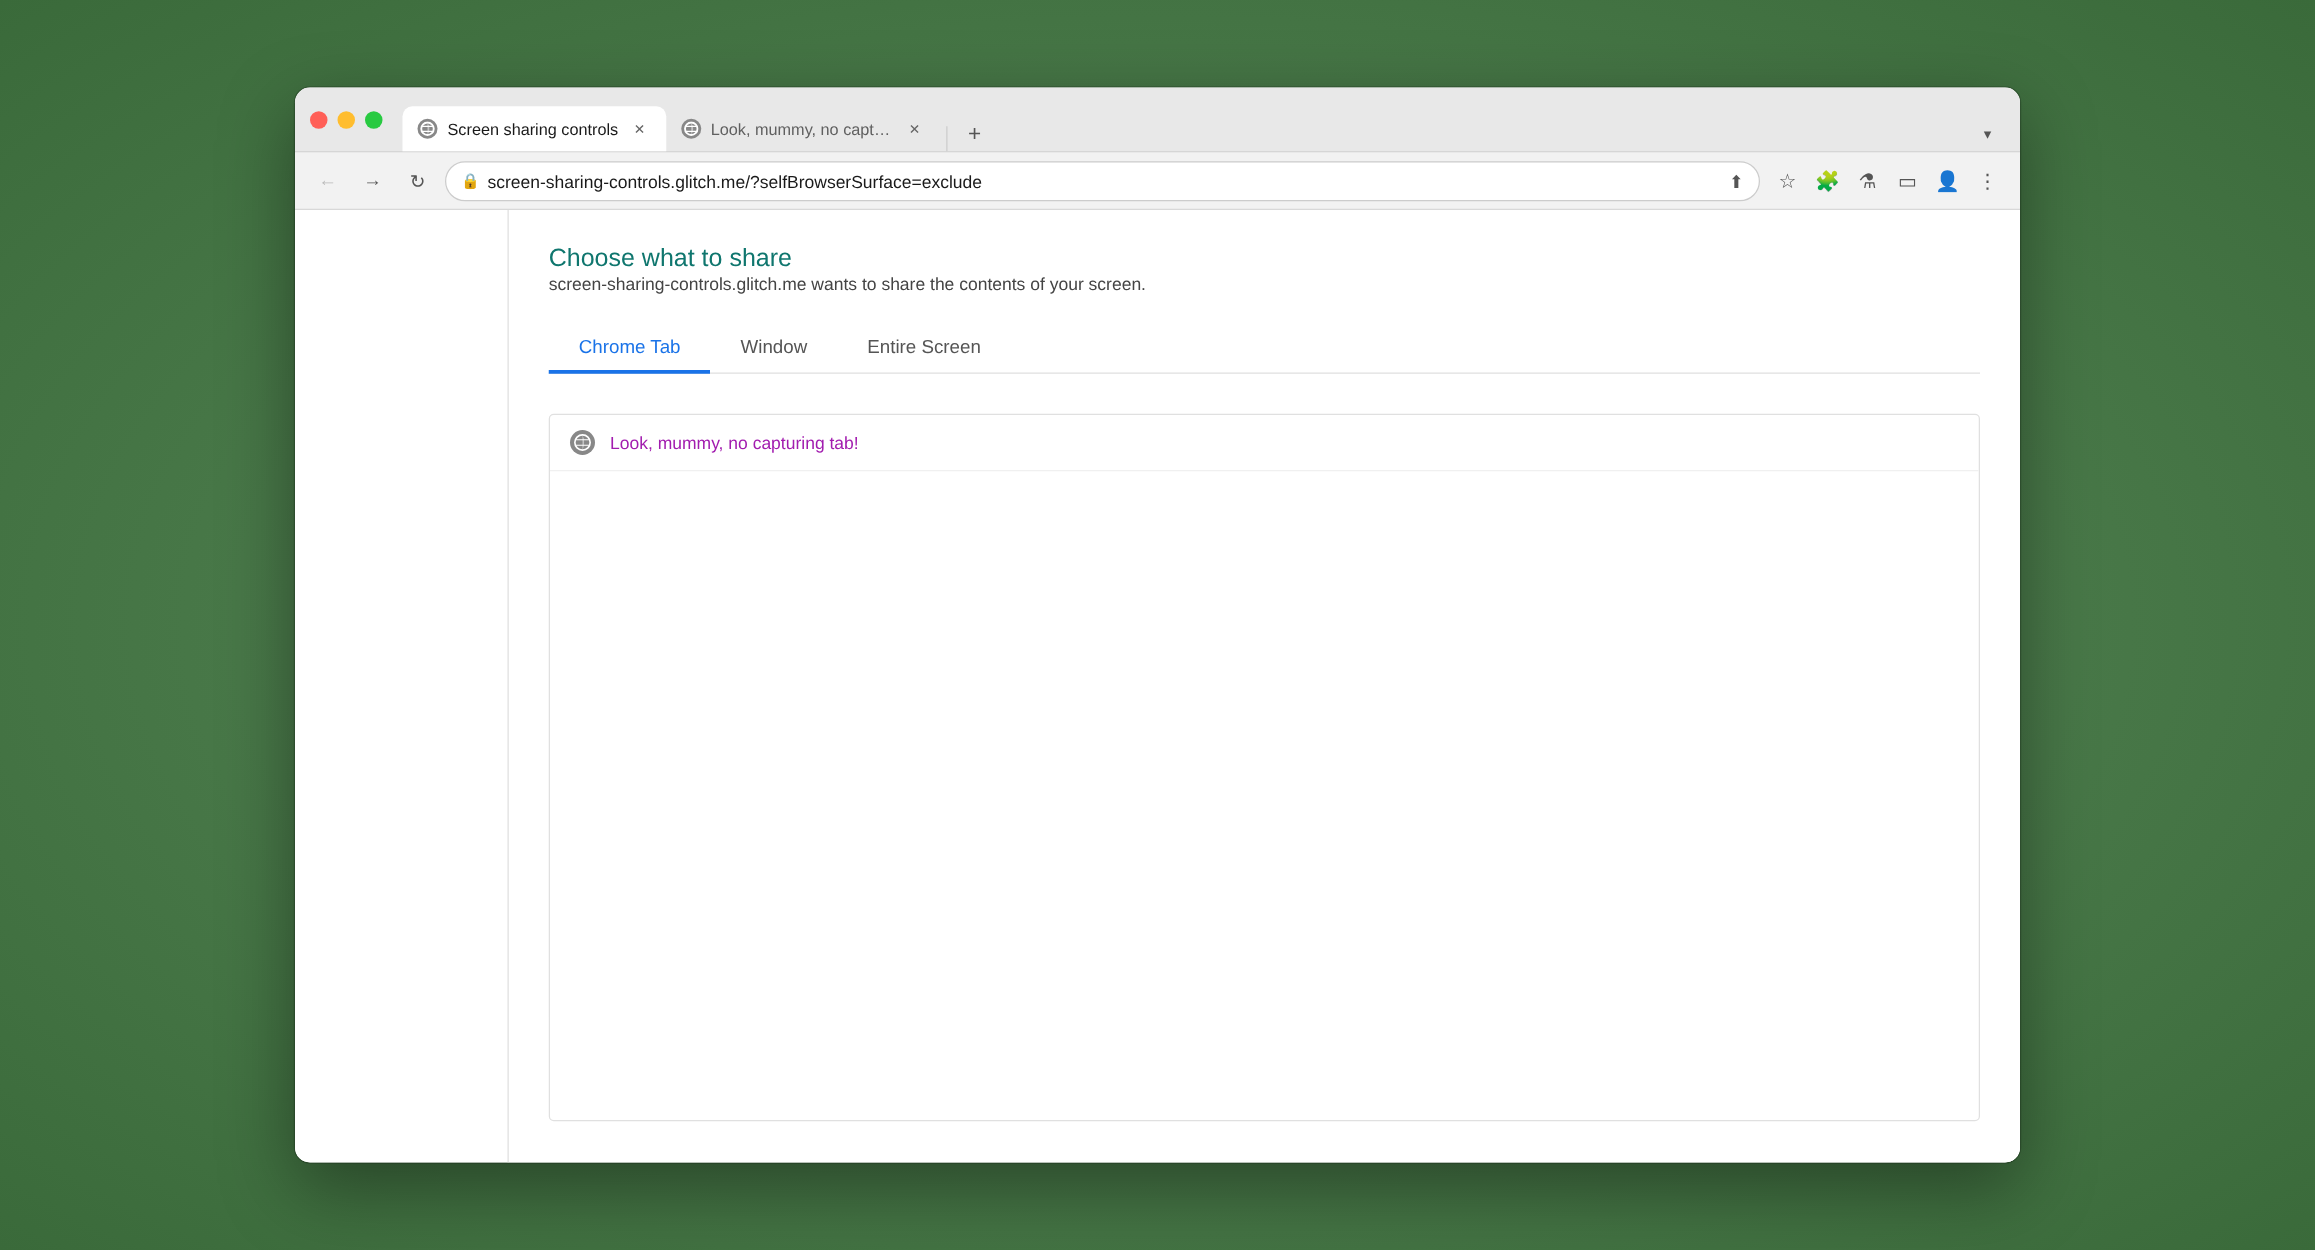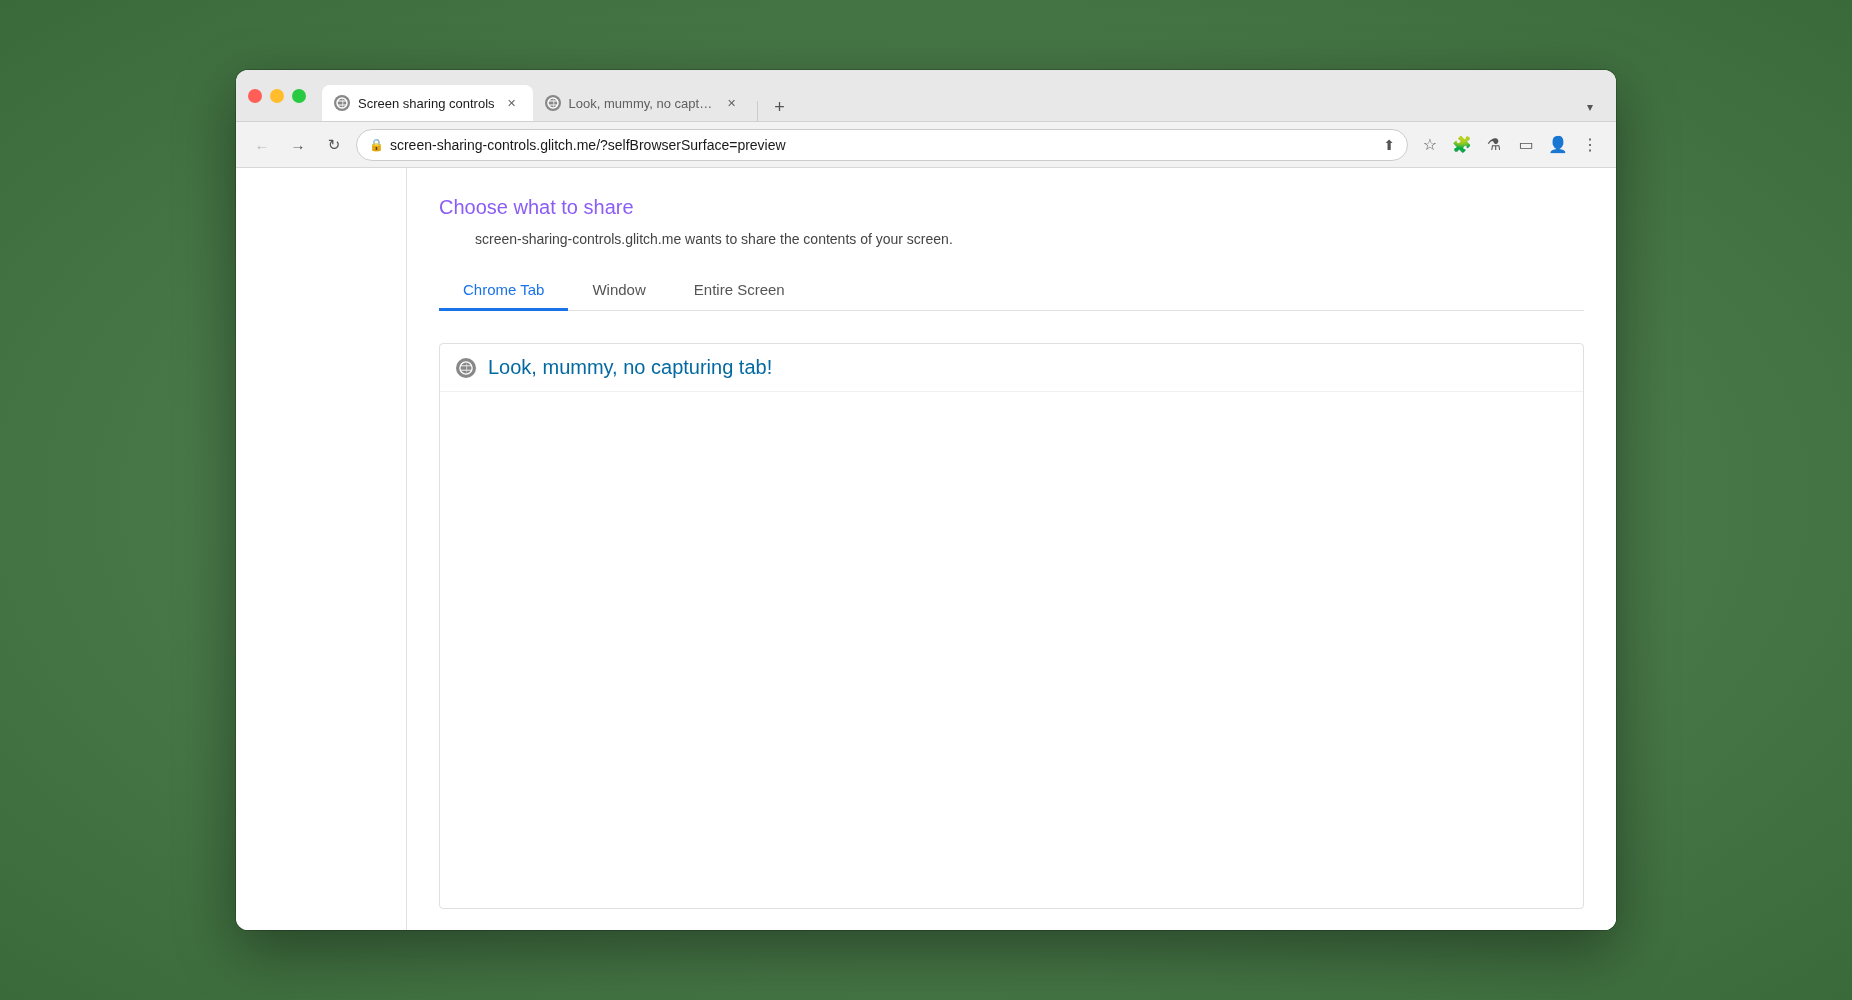--- a/index.html
+++ b/index.html
@@ -253,29 +253,27 @@
       right: 0;
       background: #ffffff;
       padding: 28px 32px;
       border-left: 1px solid #e0e0e0;
       height: 100%;
     }
 
     .dialog-title {
       font-size: 20px;
       font-weight: 400;
-      color: #8b5cf6;
-      margin-bottom: 12px;
+      color: #0f766e;
     }
 
     .dialog-subtitle {
       font-size: 14px;
       color: #444;
       margin-bottom: 24px;
-      margin-left: 36px;
     }
 
     
     .share-tabs {
       display: flex;
       border-bottom: 1px solid #e0e0e0;
       margin-bottom: 32px;
     }
 
     .share-tab {
@@ -321,22 +319,22 @@
       height: 20px;
       border-radius: 50%;
       background: #888;
       display: flex;
       align-items: center;
       justify-content: center;
       flex-shrink: 0;
     }
 
     .tab-list-title {
-      font-size: 20px;
-      color: #0369a1;
+      font-size: 14px;
+      color: #a21caf;
     }
 
     .preview-area {
       width: 340px;
       background: #e8e8e8;
       border-radius: 4px;
       display: flex;
       align-items: center;
       justify-content: center;
       color: #666;
@@ -393,21 +391,21 @@
     </div>
   </div>
 
   <div class="nav-bar">
     <div class="nav-btn disabled">←</div>
     <div class="nav-btn">→</div>
     <div class="nav-btn">↻</div>
 
     <div class="address-bar">
       <span class="lock-icon">🔒</span>
-      <span class="address-text">screen-sharing-controls.glitch.me/?selfBrowserSurface=preview</span>
+      <span class="address-text">screen-sharing-controls.glitch.me/?selfBrowserSurface=exclude</span>
       <span class="share-icon">⬆</span>
     </div>
 
     <div class="nav-actions">
       <div class="nav-action-btn">☆</div>
       <div class="nav-action-btn">🧩</div>
       <div class="nav-action-btn">⚗</div>
       <div class="nav-action-btn">▭</div>
       <div class="nav-action-btn">👤</div>
       <div class="nav-action-btn">⋮</div>

